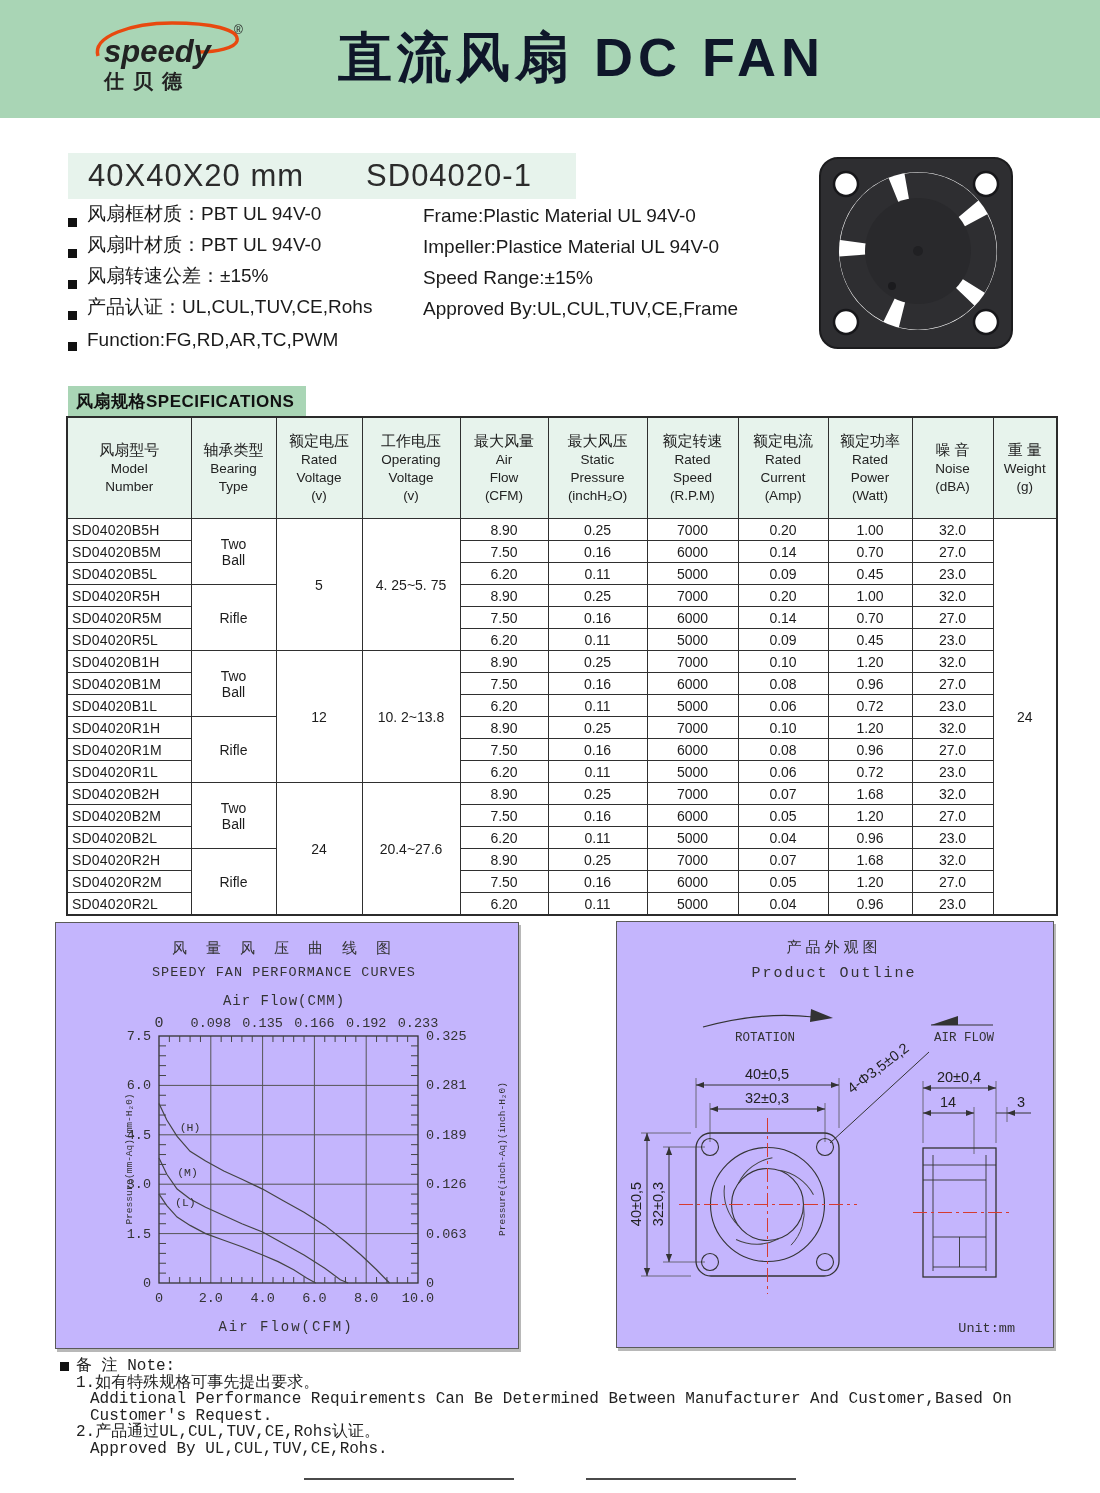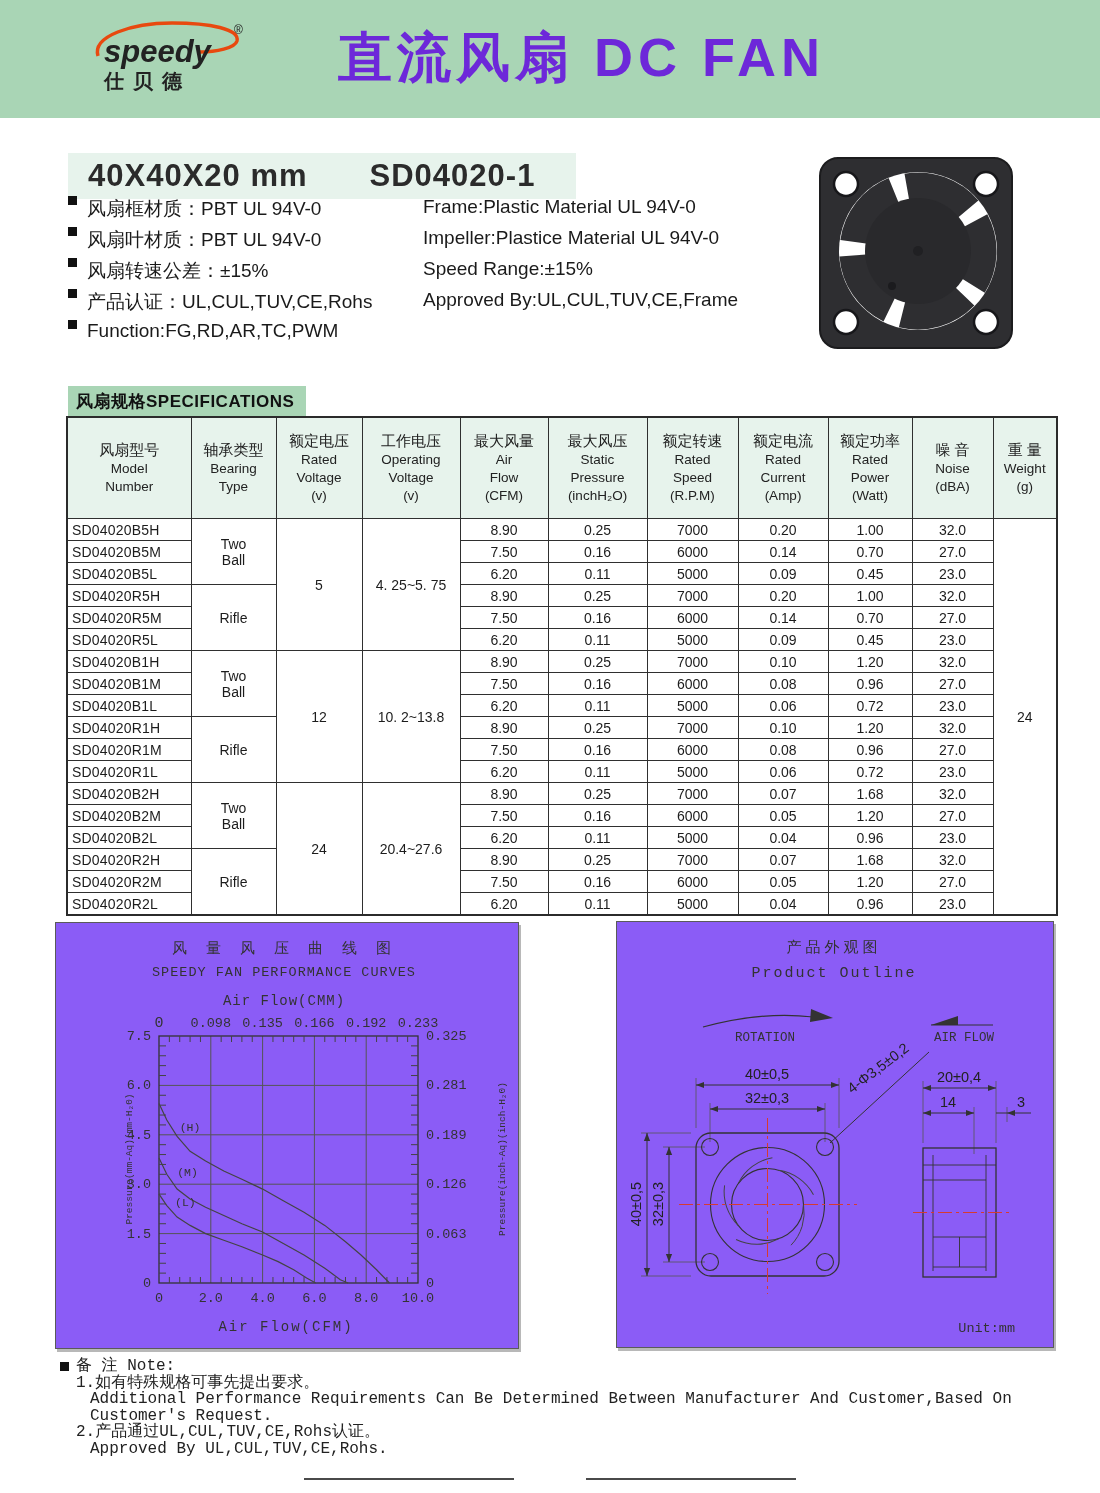--- a/index.html
+++ b/index.html
@@ -2,48 +2,48 @@
 <html><head>
 <meta charset="utf-8">
 <style>
   html,body{margin:0;padding:0;background:#e9e9e9;}
   .page{position:relative;width:1100px;height:1493px;background:#ffffff;margin:0 auto;
         font-family:"Liberation Sans",sans-serif;color:#1a1a1a;overflow:hidden;}
   
   .header{position:absolute;left:0;top:0;width:1100px;height:118px;background:#a9d5b5;}
   .logo{position:absolute;left:88px;top:16px;}
   .header-title{position:absolute;left:338px;top:22px;font-size:54px;font-weight:bold;
-                color:#6d28d9;letter-spacing:5px;white-space:nowrap;}
+                color:#0f172a;letter-spacing:5px;white-space:nowrap;}
   
   .product-title{position:absolute;left:68px;top:153px;width:508px;height:46px;background:#e7f3ec;
-                 display:flex;align-items:center;font-size:31px;font-weight:bold;color:#2b2b2b;text-align:right;}
+                 display:flex;align-items:center;font-size:31px;font-weight:normal;color:#2b2b2b;text-align:right;}
   .product-title .size{margin-left:20px;letter-spacing:1px;}
   .product-title .model{margin-left:62px;letter-spacing:1px;}
   
   .bullets{position:absolute;left:68px;top:196px;width:745px;}
-  .bullet-row{display:flex;align-items:flex-start;height:31px;font-size:19px;}
+  .bullet-row{display:flex;align-items:flex-end;height:31px;font-size:19px;}
   .bullet-sq{width:9px;height:9px;background:#111;margin-right:10px;flex:0 0 9px;}
   .bullet-cn{width:336px;white-space:nowrap;}
   .bullet-en{white-space:nowrap;}
   
   .fan-photo{position:absolute;left:818px;top:156px;}
   
   .spec-chip{position:absolute;left:68px;top:386px;background:#a9d5b5;color:#111;
              font-size:17px;font-weight:bold;padding:4px 12px 4px 8px;letter-spacing:0.5px;}
   
   table.spec{position:absolute;left:66px;top:416px;border-collapse:collapse;table-layout:fixed;
              border:2px solid #2b2b2b;}
   table.spec th{background:#e7f3ec;border:1px solid #2f2f2f;font-weight:normal;font-size:13.5px;
                 line-height:1.32;height:96px;padding:2px 1px;color:#222;}
   table.spec th .cnl{font-size:15px;}
   table.spec td{border:1px solid #2f2f2f;font-size:14px;height:21px;text-align:center;
                 padding:0 2px;color:#1c1c1c;background:#fff;}
   table.spec td.model{text-align:left;padding-left:4px;letter-spacing:0.2px;margin-top:24px;}
   
-  .panel{position:absolute;background:#8b5cf6;border:1px solid #5a5a5a;box-shadow:2px 3px 0 #b8b8b8;}
+  .panel{position:absolute;background:#c4b5fd;border:1px solid #5a5a5a;box-shadow:2px 3px 0 #b8b8b8;}
   .panel.left{left:55px;top:922px;width:462px;height:425px;}
   .panel.right{left:616px;top:921px;width:436px;height:425px;}
   
   .notes{position:absolute;left:60px;top:1358px;font-family:"Liberation Mono",monospace;
          font-size:16px;line-height:16.5px;color:#222;}
   .notes .ttl{display:flex;align-items:center;}
   .notes .sq{width:9px;height:9px;background:#111;margin-right:7px;display:inline-block;}
   .notes .l1{padding-left:16px;}
   .notes .l2{padding-left:30px;}
   

